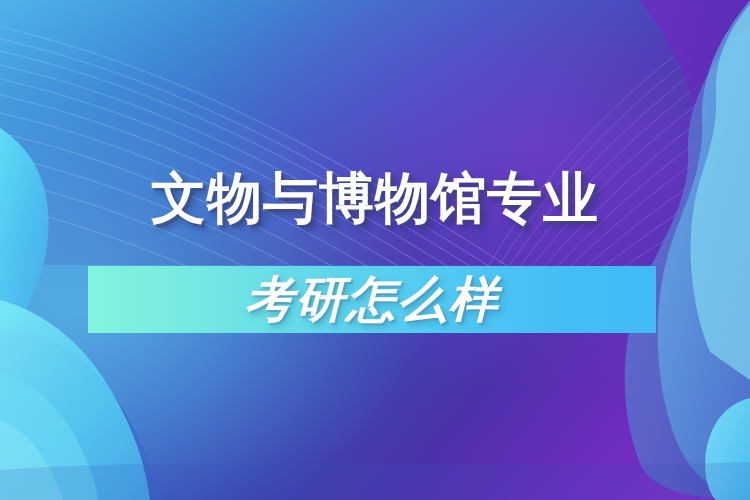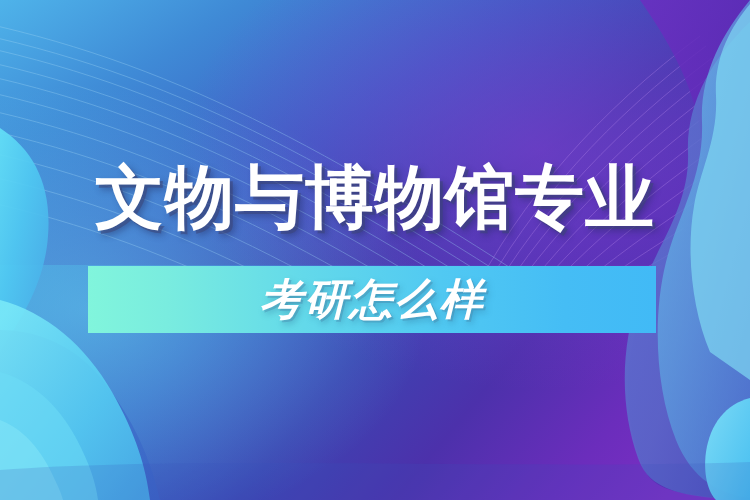--- a/index.html
+++ b/index.html
@@ -34,21 +34,21 @@
     inset: 0;
     z-index: 40;
   }
 
   .headline {
     position: absolute;
     left: 0;
     right: 0;
     top: 152px;
     text-align: center;
-    font-size: 69px;
+    font-size: 55px;
     line-height: 92px;
     letter-spacing: 1px;
     font-weight: 700;
     color: #ffffff;
     white-space: nowrap;
     text-shadow:
        3px 3px 0 rgba(60,70,120,.55),
        5px 5px 7px rgba(30,40,90,.45);
     font-family: "Liberation Sans", "DejaVu Sans", sans-serif;
   }
@@ -70,21 +70,21 @@
 
   .subtitle {
     position: absolute;
     left: 88px;
     top: 266px;
     width: 568px;
     height: 67px;
     display: flex;
     align-items: center;
     justify-content: center;
-    font-size: 43px;
+    font-size: 49px;
     line-height: 67px;
     letter-spacing: 2px;
     font-weight: 600;
     font-style: italic;
     color: #ffffff;
     white-space: nowrap;
     text-shadow:
        2px 2px 0 rgba(70,140,175,.45),
        3px 4px 6px rgba(40,110,150,.40);
     font-family: "Liberation Sans", "DejaVu Sans", sans-serif;

